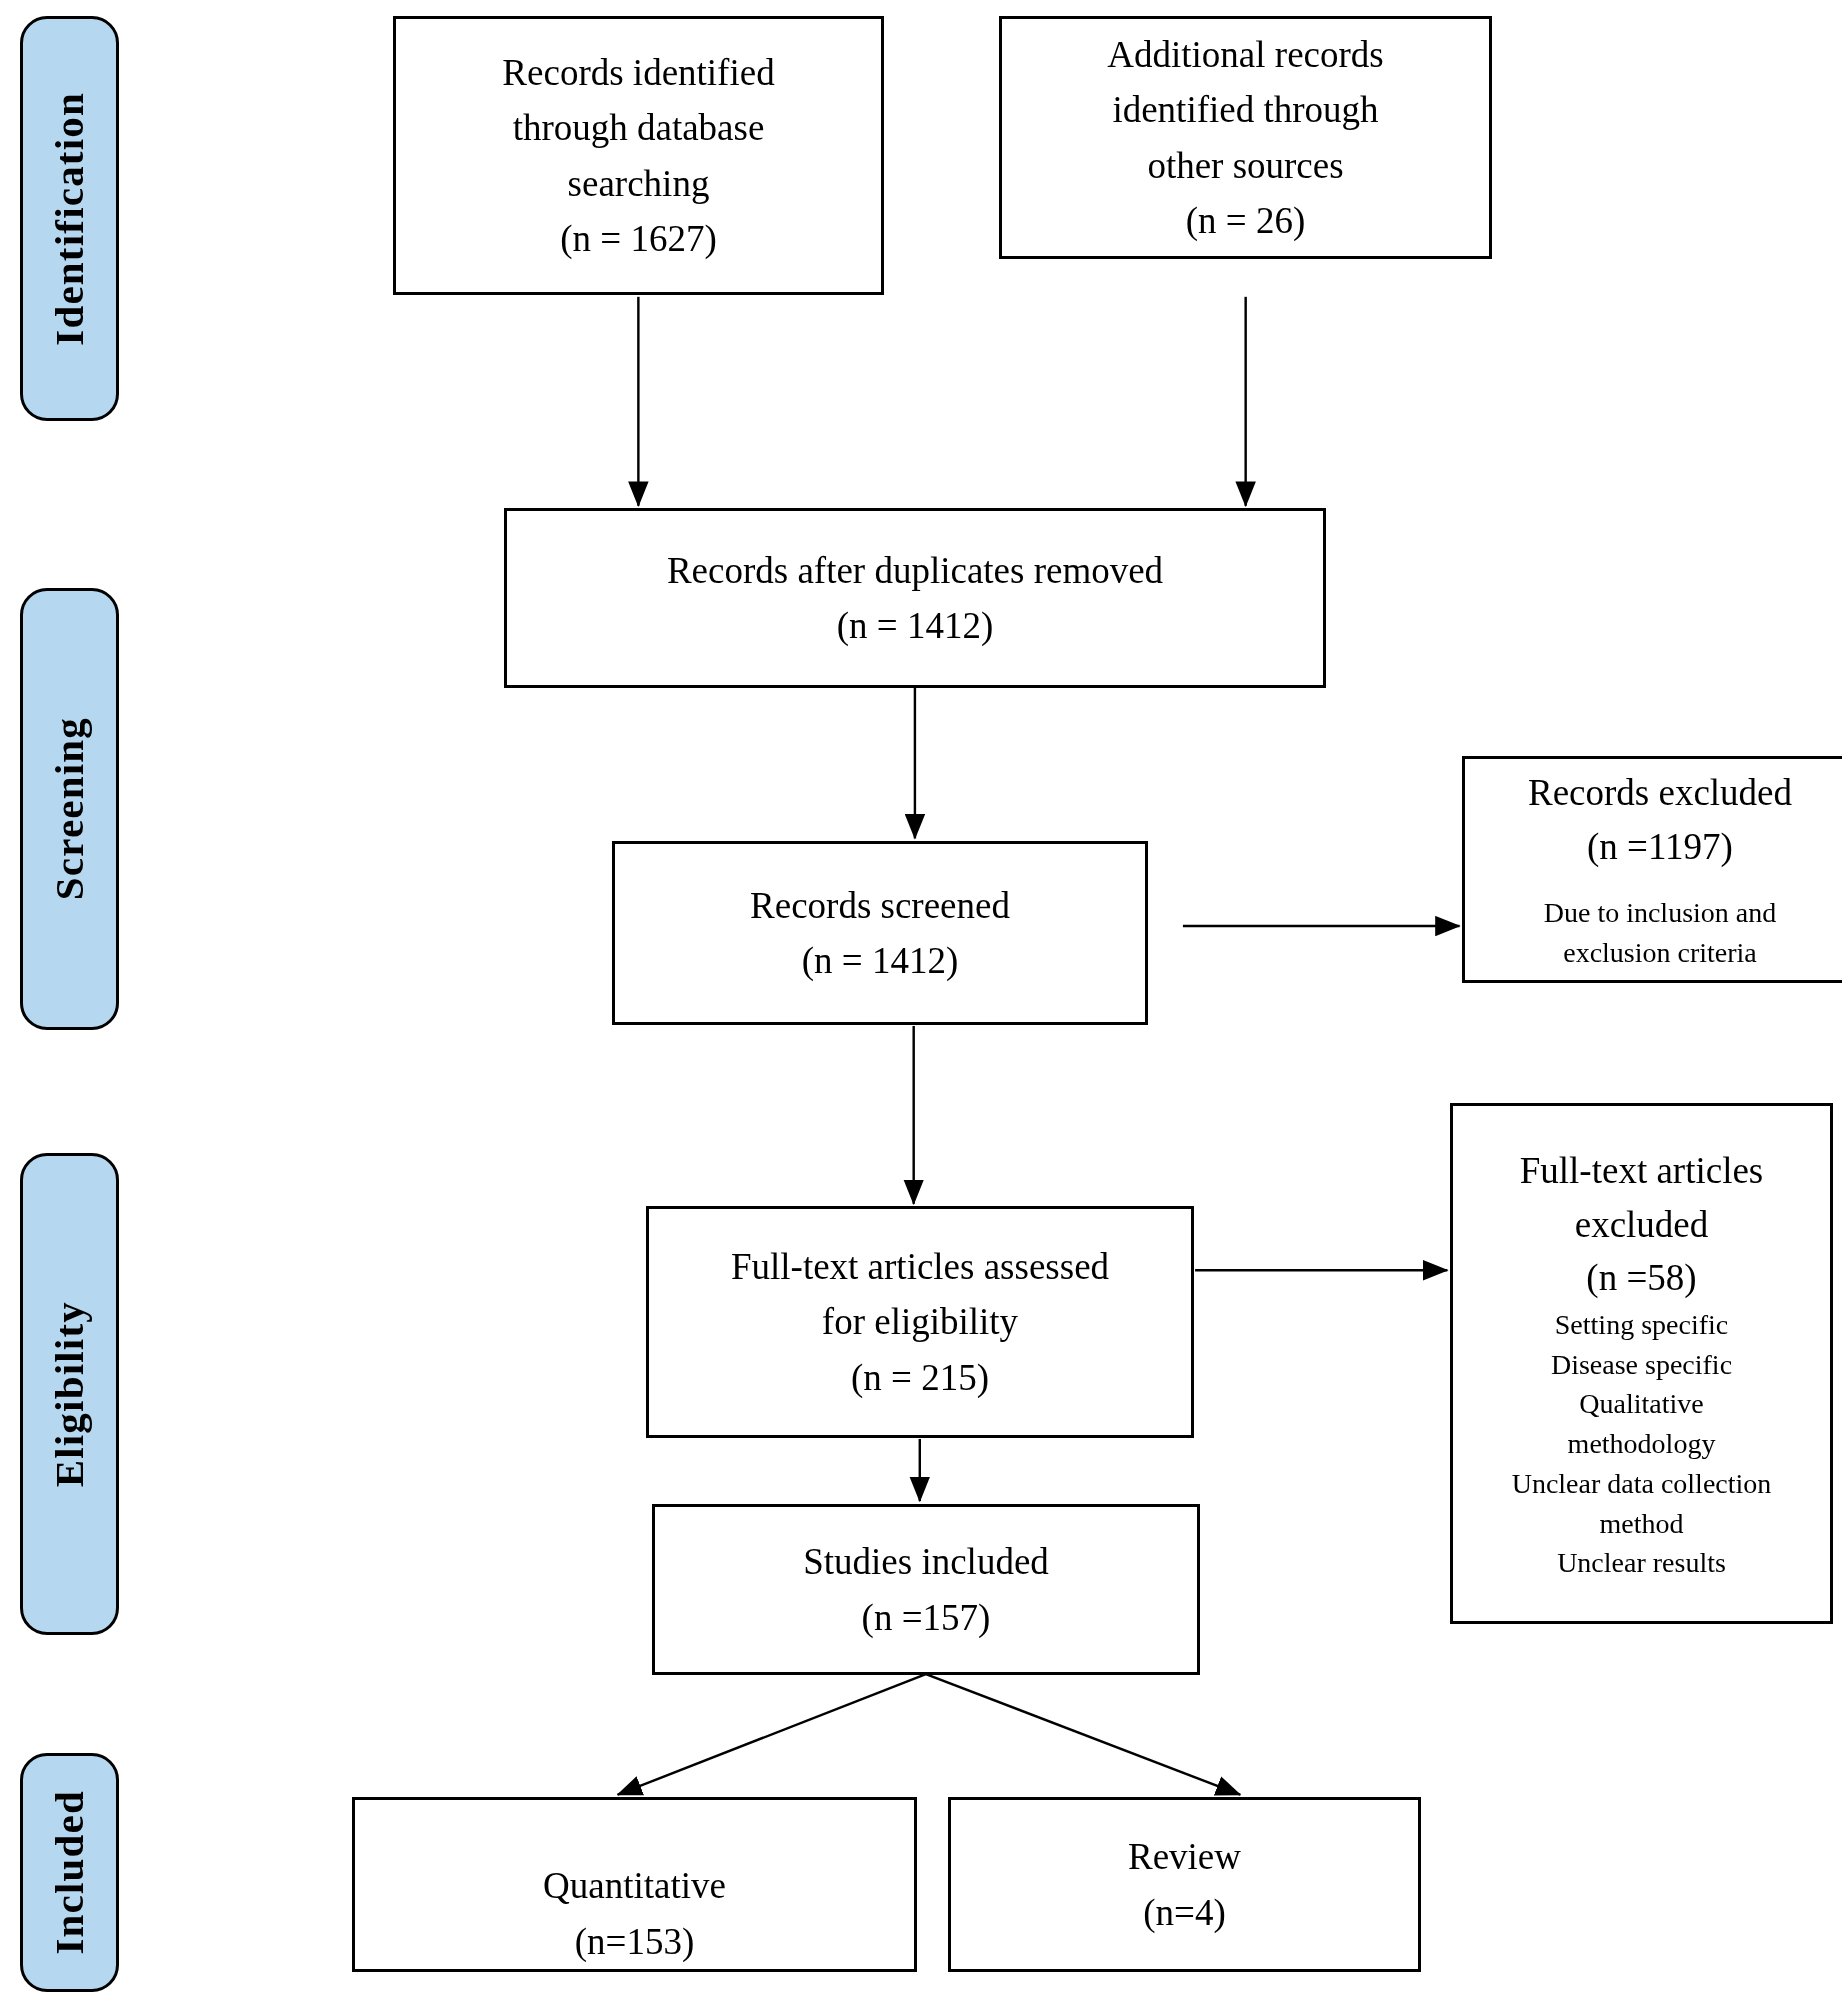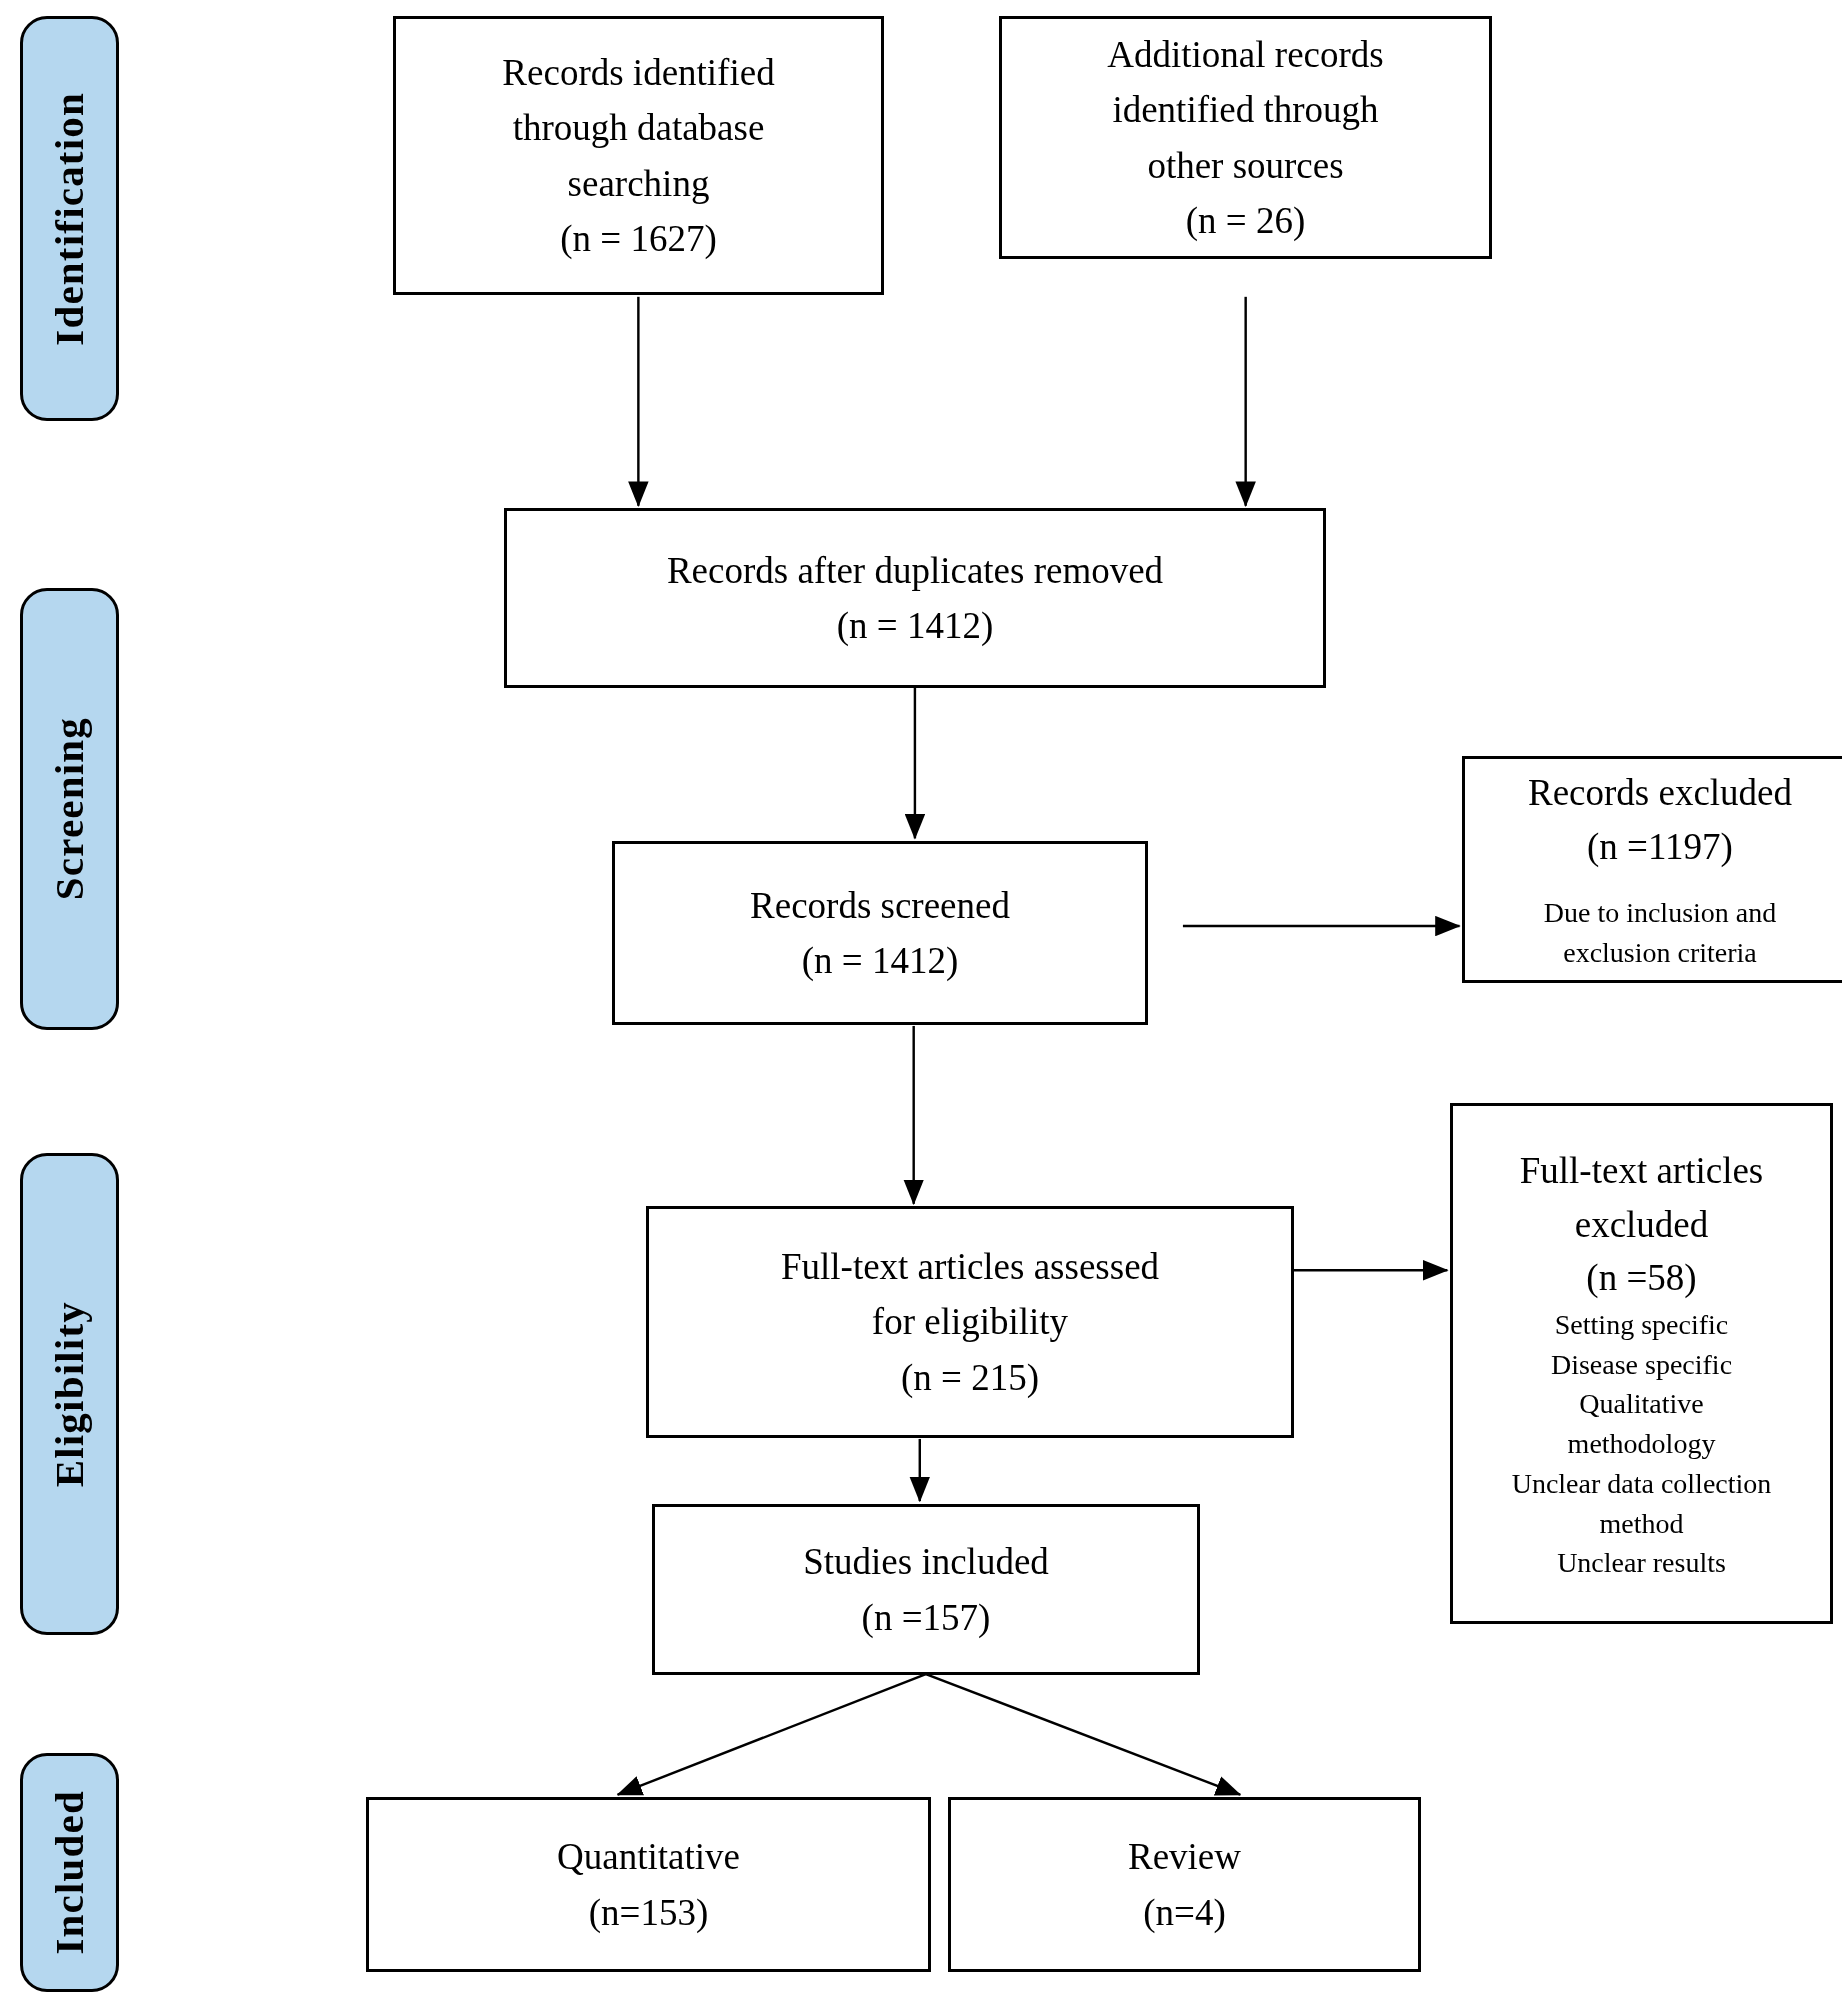--- a/index.html
+++ b/index.html
@@ -127,21 +127,21 @@
 (n = 1412)</div>
   </div>
 
   <div class="flow-box" style="left:1462px;top:756px;width:396px;height:227px;gap:20px;">
     <div class="box-title">Records excluded
 (n =1197)</div>
     <div class="box-detail">Due to inclusion and
 exclusion criteria</div>
   </div>
 
-  <div class="flow-box" style="left:646px;top:1206px;width:648px;height:232px;">
+  <div class="flow-box" style="left:646px;top:1206px;width:548px;height:232px;">
     <div class="box-text">Full-text articles assessed
 for eligibility
 (n = 215)</div>
   </div>
 
   <div class="flow-box" style="left:1450px;top:1103px;width:383px;height:521px;">
     <div class="box-title">Full-text articles
 excluded
 (n =58)</div>
     <div class="box-detail">Setting specific
@@ -151,21 +151,21 @@
 Unclear data collection
 method
 Unclear results</div>
   </div>
 
   <div class="flow-box" style="left:652px;top:1504px;width:548px;height:171px;">
     <div class="box-text">Studies included
 (n =157)</div>
   </div>
 
-  <div class="flow-box" style="left:366px;top:1797px;width:565px;height:175px;">
+  <div class="flow-box" style="left:352px;top:1797px;width:565px;height:175px;justify-content:flex-end;">
     <div class="box-text">Quantitative
 (n=153)</div>
   </div>
 
   <div class="flow-box" style="left:948px;top:1797px;width:473px;height:175px;">
     <div class="box-text">Review
 (n=4)</div>
   </div>
 
 </div>

